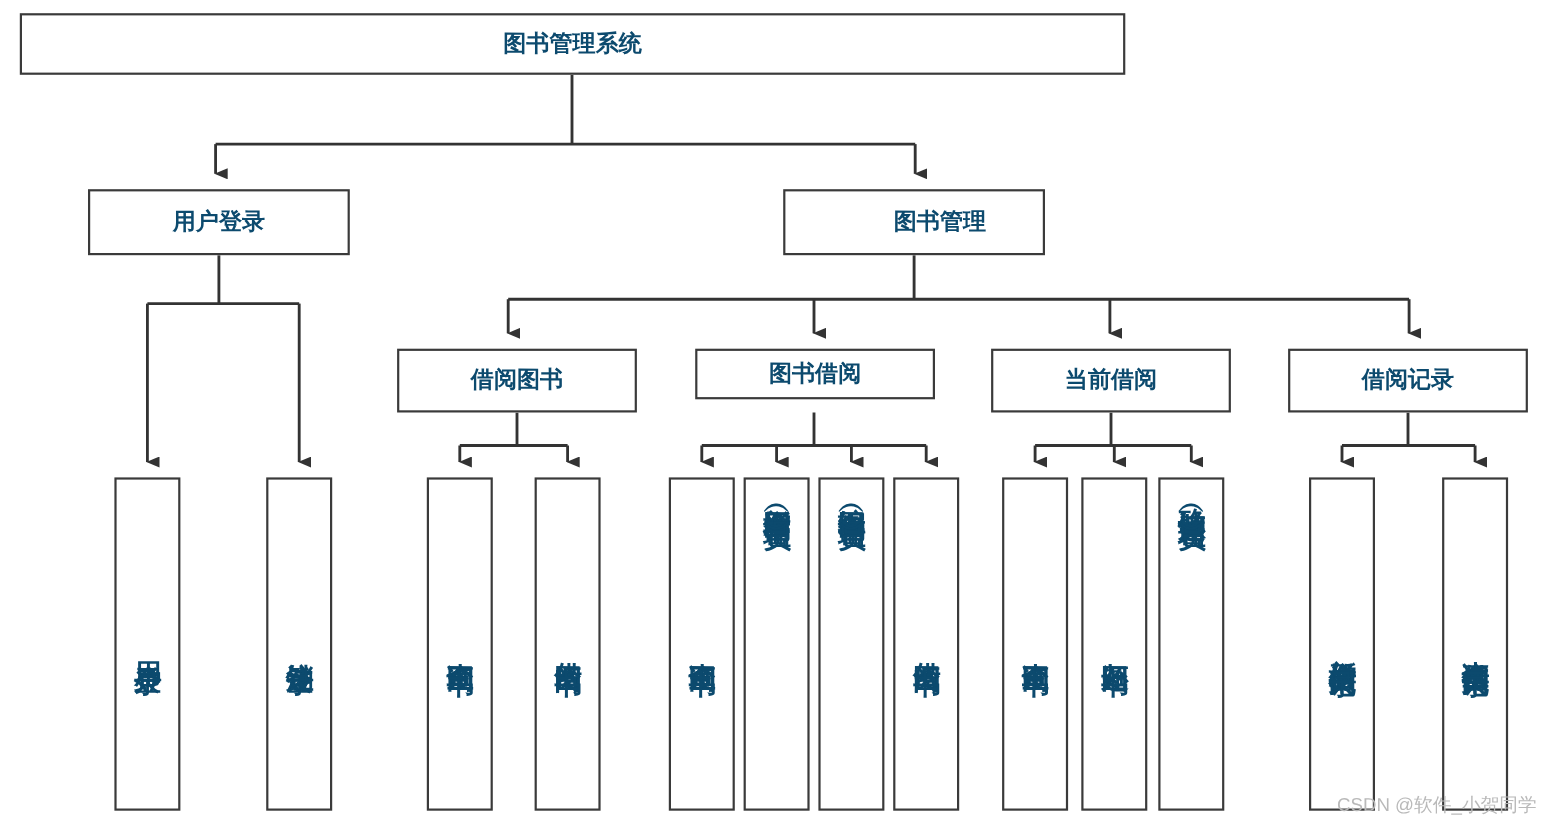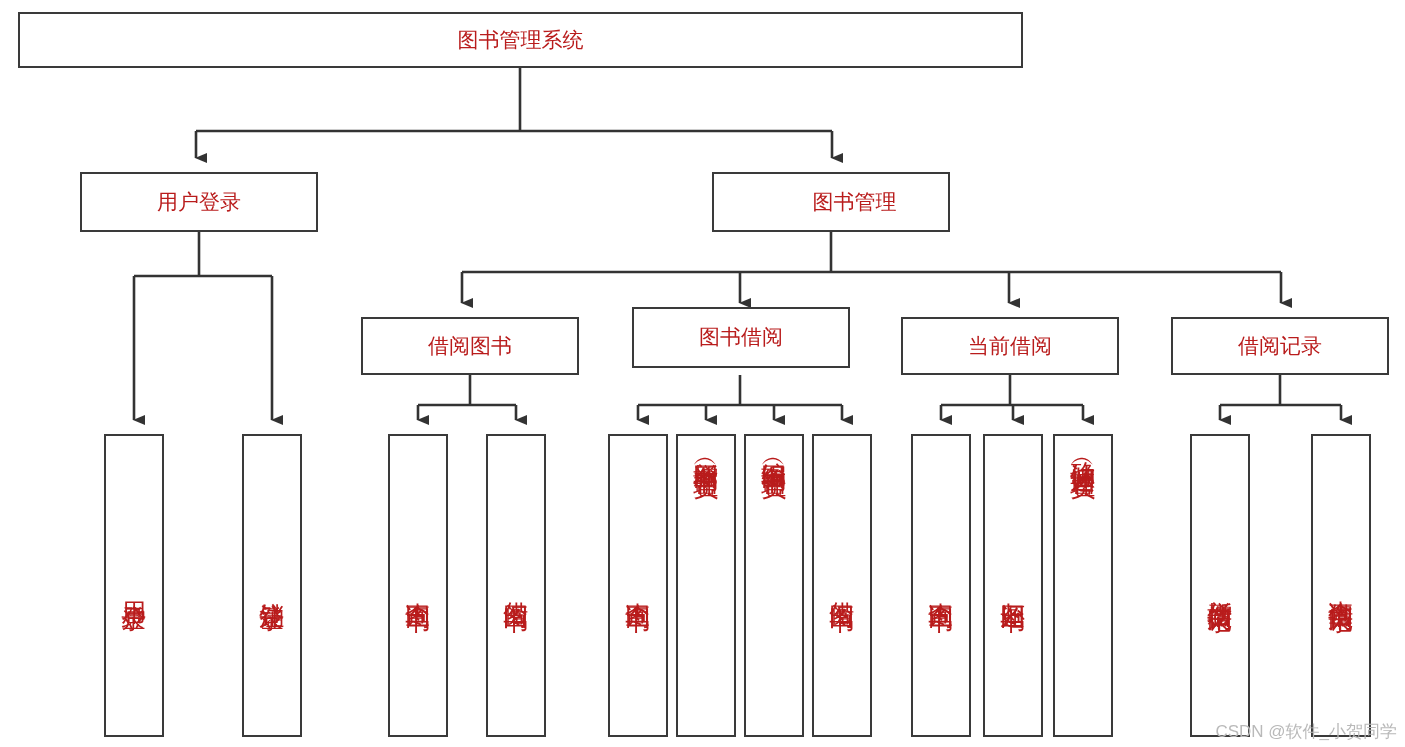--- a/index.html
+++ b/index.html
@@ -23,26 +23,27 @@
     top: 0;
     width: 1405px;
     height: 747px;
     pointer-events: none;
   }
   .node {
     position: absolute;
     box-sizing: border-box;
     border: 2.5px solid #3a3a3a;
     background: #ffffff;
-    color: #b91c1c;
+    color: #0c4a6e;
     display: flex;
     align-items: center;
     justify-content: center;
     text-align: center;
     line-height: 1.18;
+    font-weight: bold;
   }
   .node.h {
     font-size: 21px;
   }
   .node.v {
     writing-mode: vertical-rl;
     text-orientation: upright;
     font-size: 25px;
     letter-spacing: 2px;
     justify-content: flex-start;
@@ -126,21 +127,21 @@
   <div class="node h" style="left:80px; top:172px; width:238px; height:60px;">
     <span>用户登录</span>
   </div>
   <div class="node h" style="left:712px; top:172px; width:238px; height:60px;padding-left:47px;">
     <span>图书管理</span>
   </div>
 
   <div class="node h" style="left:361px; top:317px; width:218px; height:58px;">
     <span>借阅图书</span>
   </div>
-  <div class="node h" style="left:632px; top:307px; width:218px; height:61px;">
+  <div class="node h" style="left:632px; top:317px; width:218px; height:46px;">
     <span>图书借阅</span>
   </div>
   <div class="node h" style="left:1171px; top:317px; width:218px; height:58px;">
     <span>借阅记录</span>
   </div>
   <div class="node h" style="left:901px; top:317px; width:218px; height:58px;">
     <span>当前借阅</span>
   </div>
 
   <div class="node v mid" style="left:104px; top:434px; width:60px; height:303px;">

